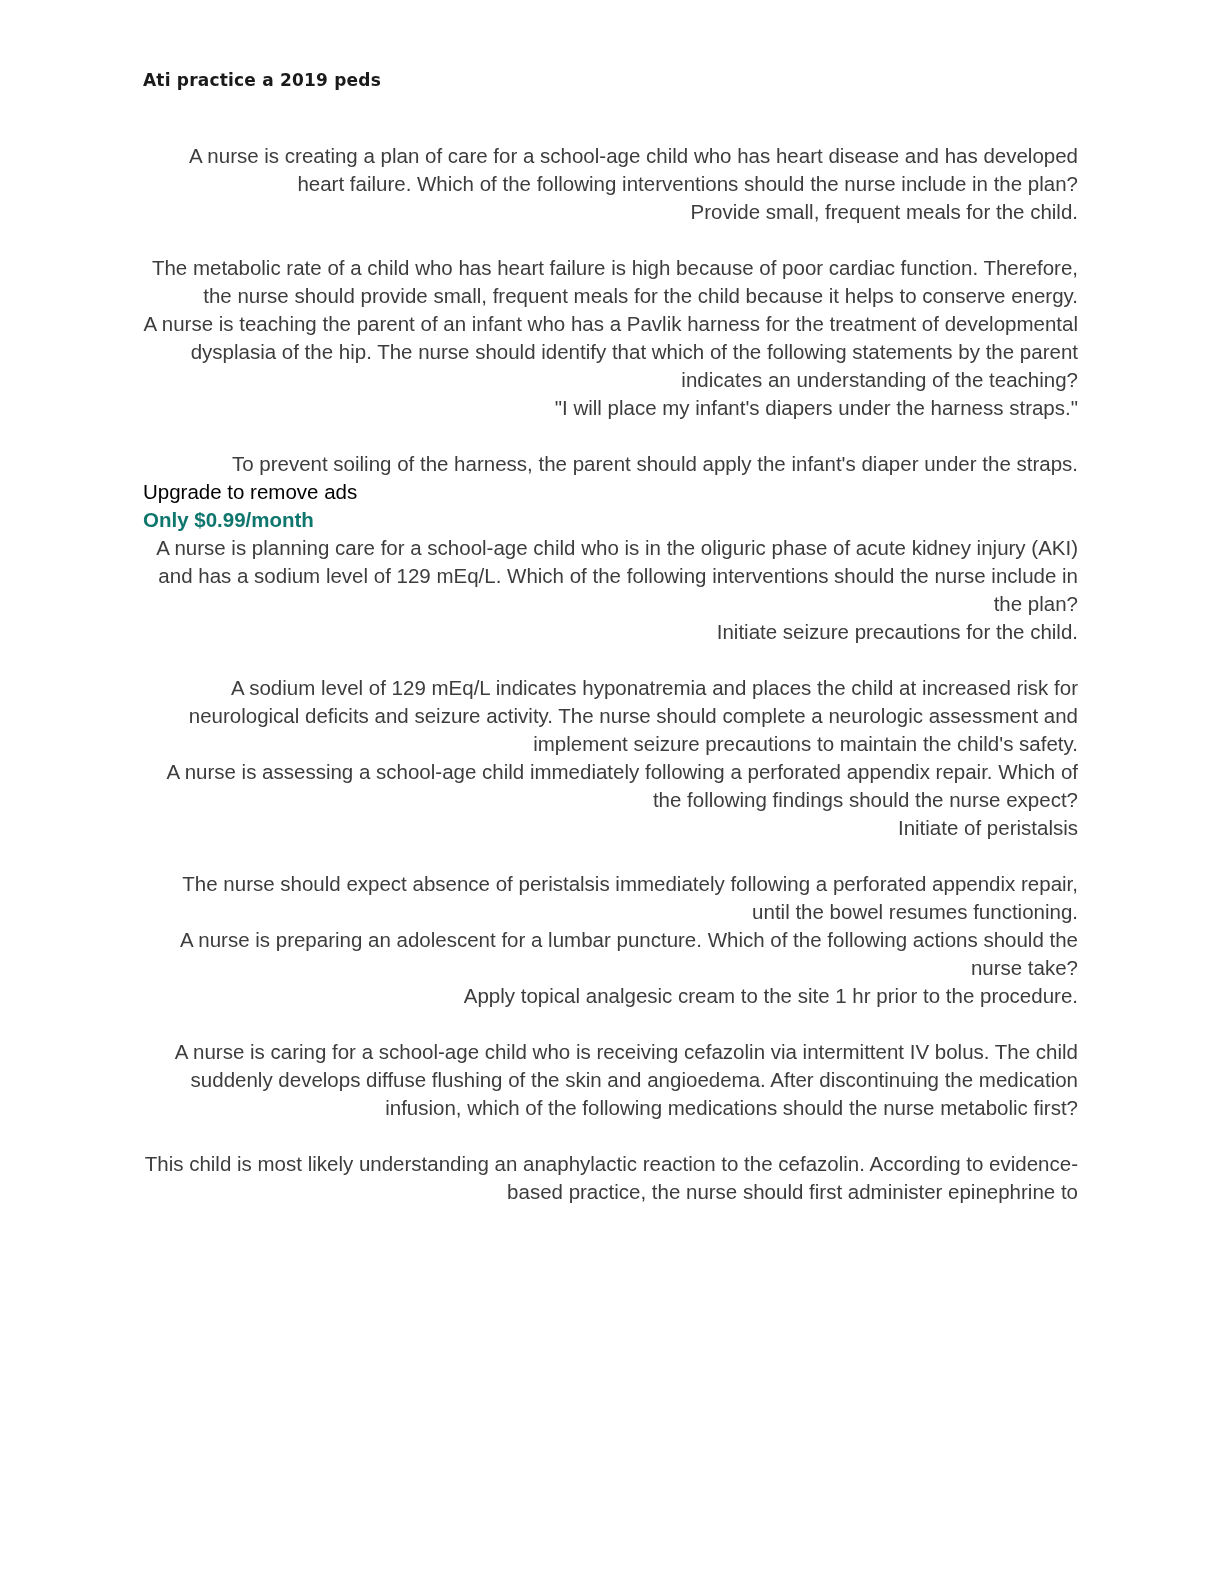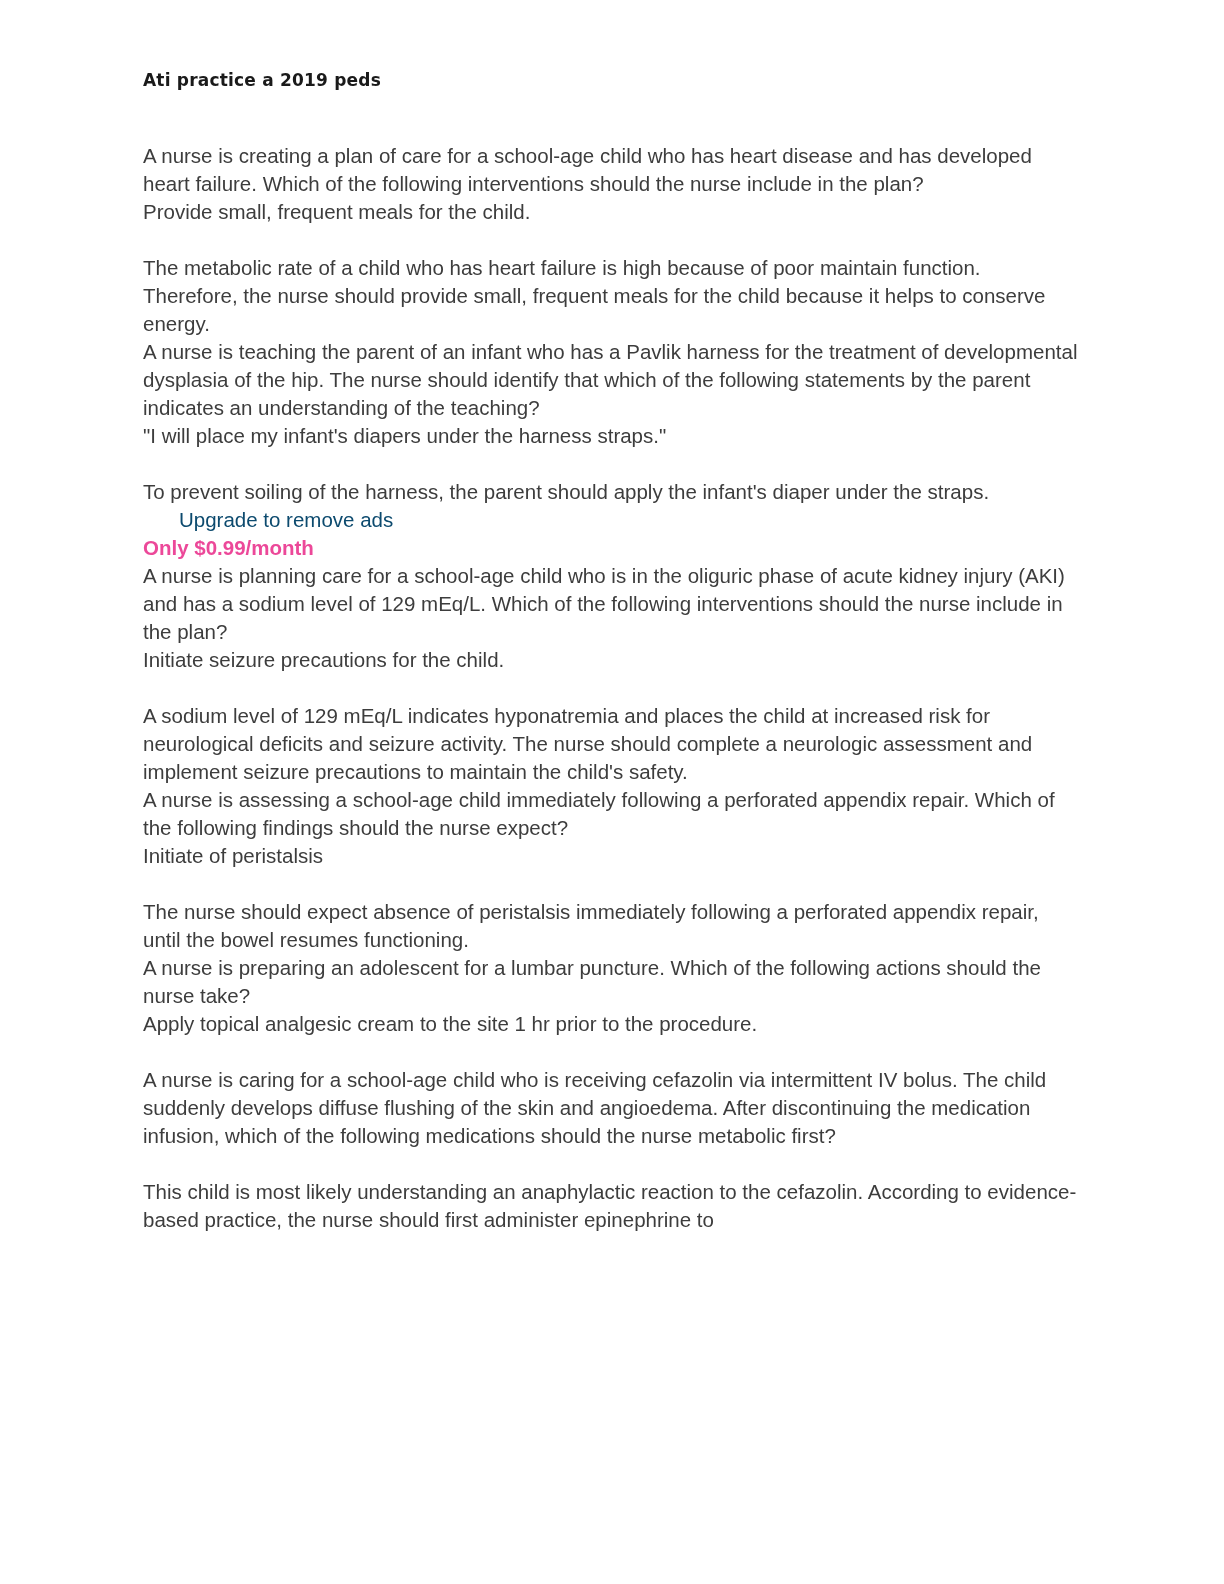--- a/index.html
+++ b/index.html
@@ -28,49 +28,49 @@
     letter-spacing: 0.2px;
     margin: 0 0 52px 0;
     line-height: 1.2;
   }
   .body-block {
     font-size: 20.5px;
     line-height: 28px;
     color: #3d3d3d;
     margin: 0;
     max-width: 935px;
+    text-align: right;
   }
   .spacer {
     height: 28px;
   }
   .ad-upgrade {
     font-size: 20.5px;
     line-height: 28px;
-    color: #0c4a6e;
-    margin-left: 36px;
+    color: #000000;
   }
   .ad-price {
     font-size: 20.5px;
     line-height: 28px;
-    color: #ec4899;
+    color: #0f766e;
     font-weight: bold;
   }
 </style>
 </head>
 <body>
 
 <div class="page">
 
   <h1 class="doc-title">Ati practice a 2019 peds</h1>
 
   <div>
     <p class="body-block">A nurse is creating a plan of care for a school-age child who has heart disease and has developed heart failure. Which of the following interventions should the nurse include in the plan?</p>
     <p class="body-block">Provide small, frequent meals for the child.</p>
     <div class="spacer"></div>
-    <p class="body-block">The metabolic rate of a child who has heart failure is high because of poor maintain function. Therefore, the nurse should provide small, frequent meals for the child because it helps to conserve energy.</p>
+    <p class="body-block">The metabolic rate of a child who has heart failure is high because of poor cardiac function. Therefore, the nurse should provide small, frequent meals for the child because it helps to conserve energy.</p>
     <p class="body-block">A nurse is teaching the parent of an infant who has a Pavlik harness for the treatment of developmental dysplasia of the hip. The nurse should identify that which of the following statements by the parent indicates an understanding of the teaching?</p>
     <p class="body-block">"I will place my infant's diapers under the harness straps."</p>
     <div class="spacer"></div>
     <p class="body-block">To prevent soiling of the harness, the parent should apply the infant's diaper under the straps.</p>
   </div>
 
   <div>
     <div class="ad-upgrade">Upgrade to remove ads</div>
     <div class="ad-price">Only $0.99/month</div>
   </div>

